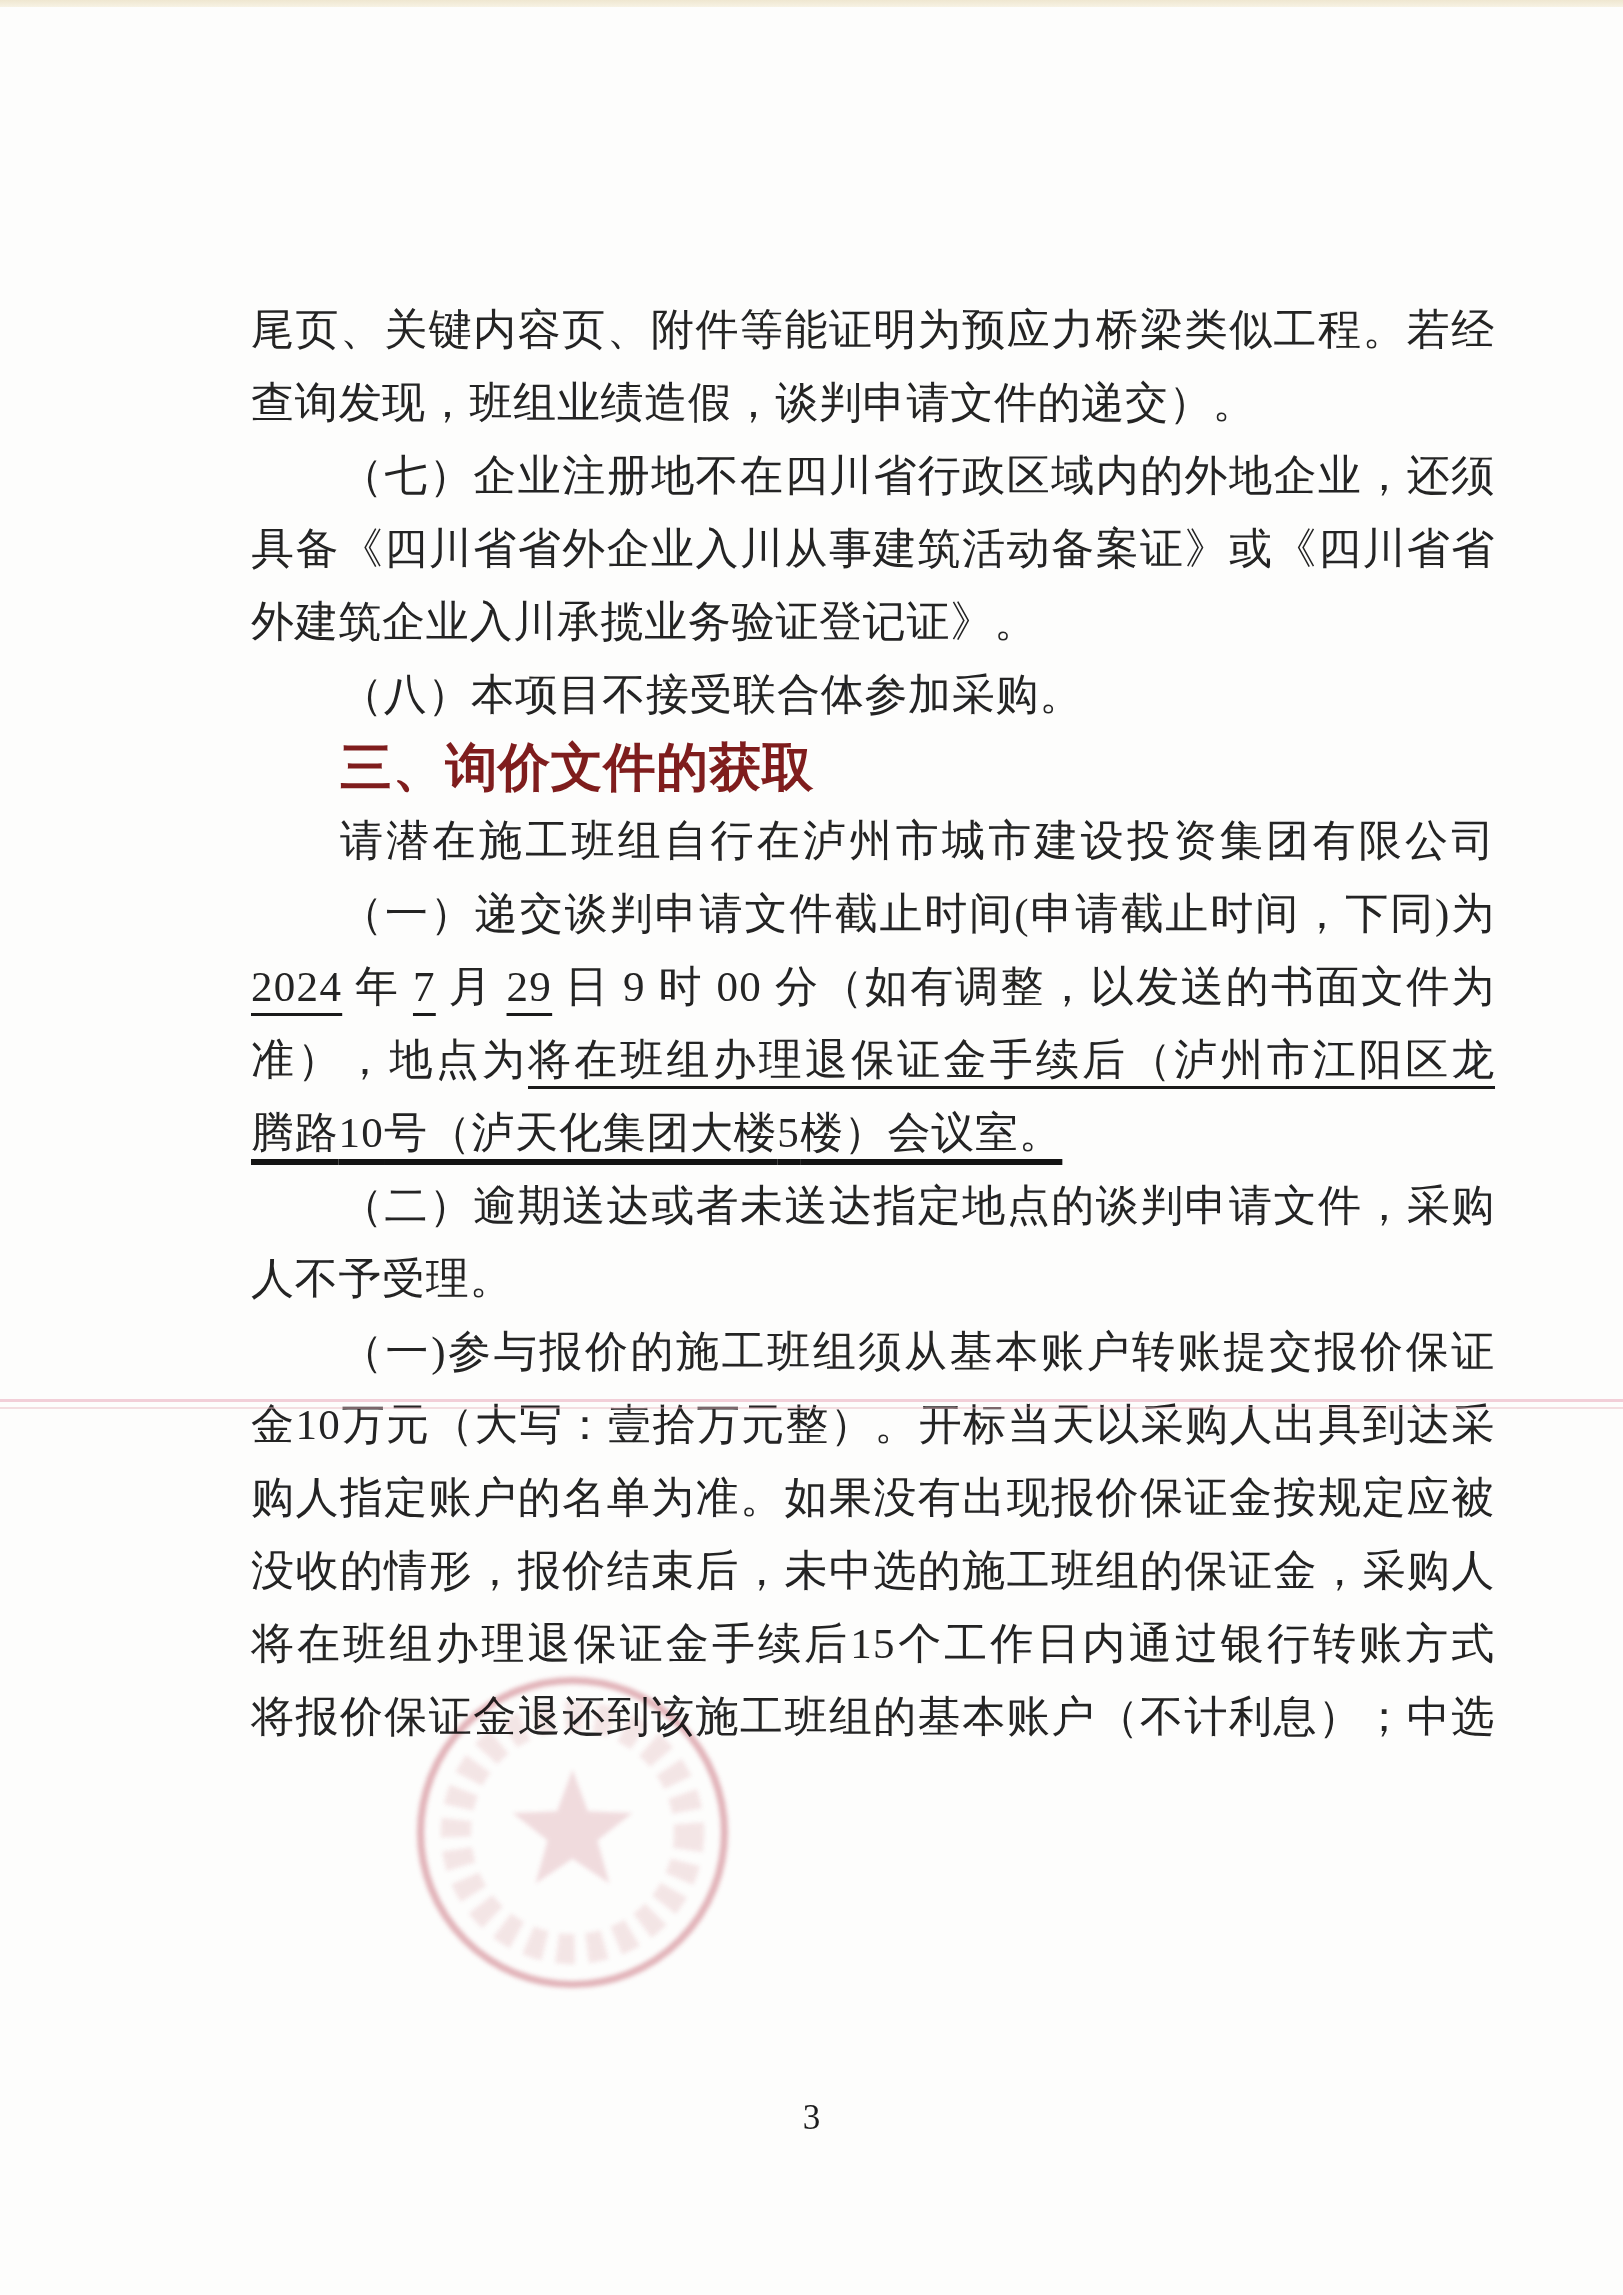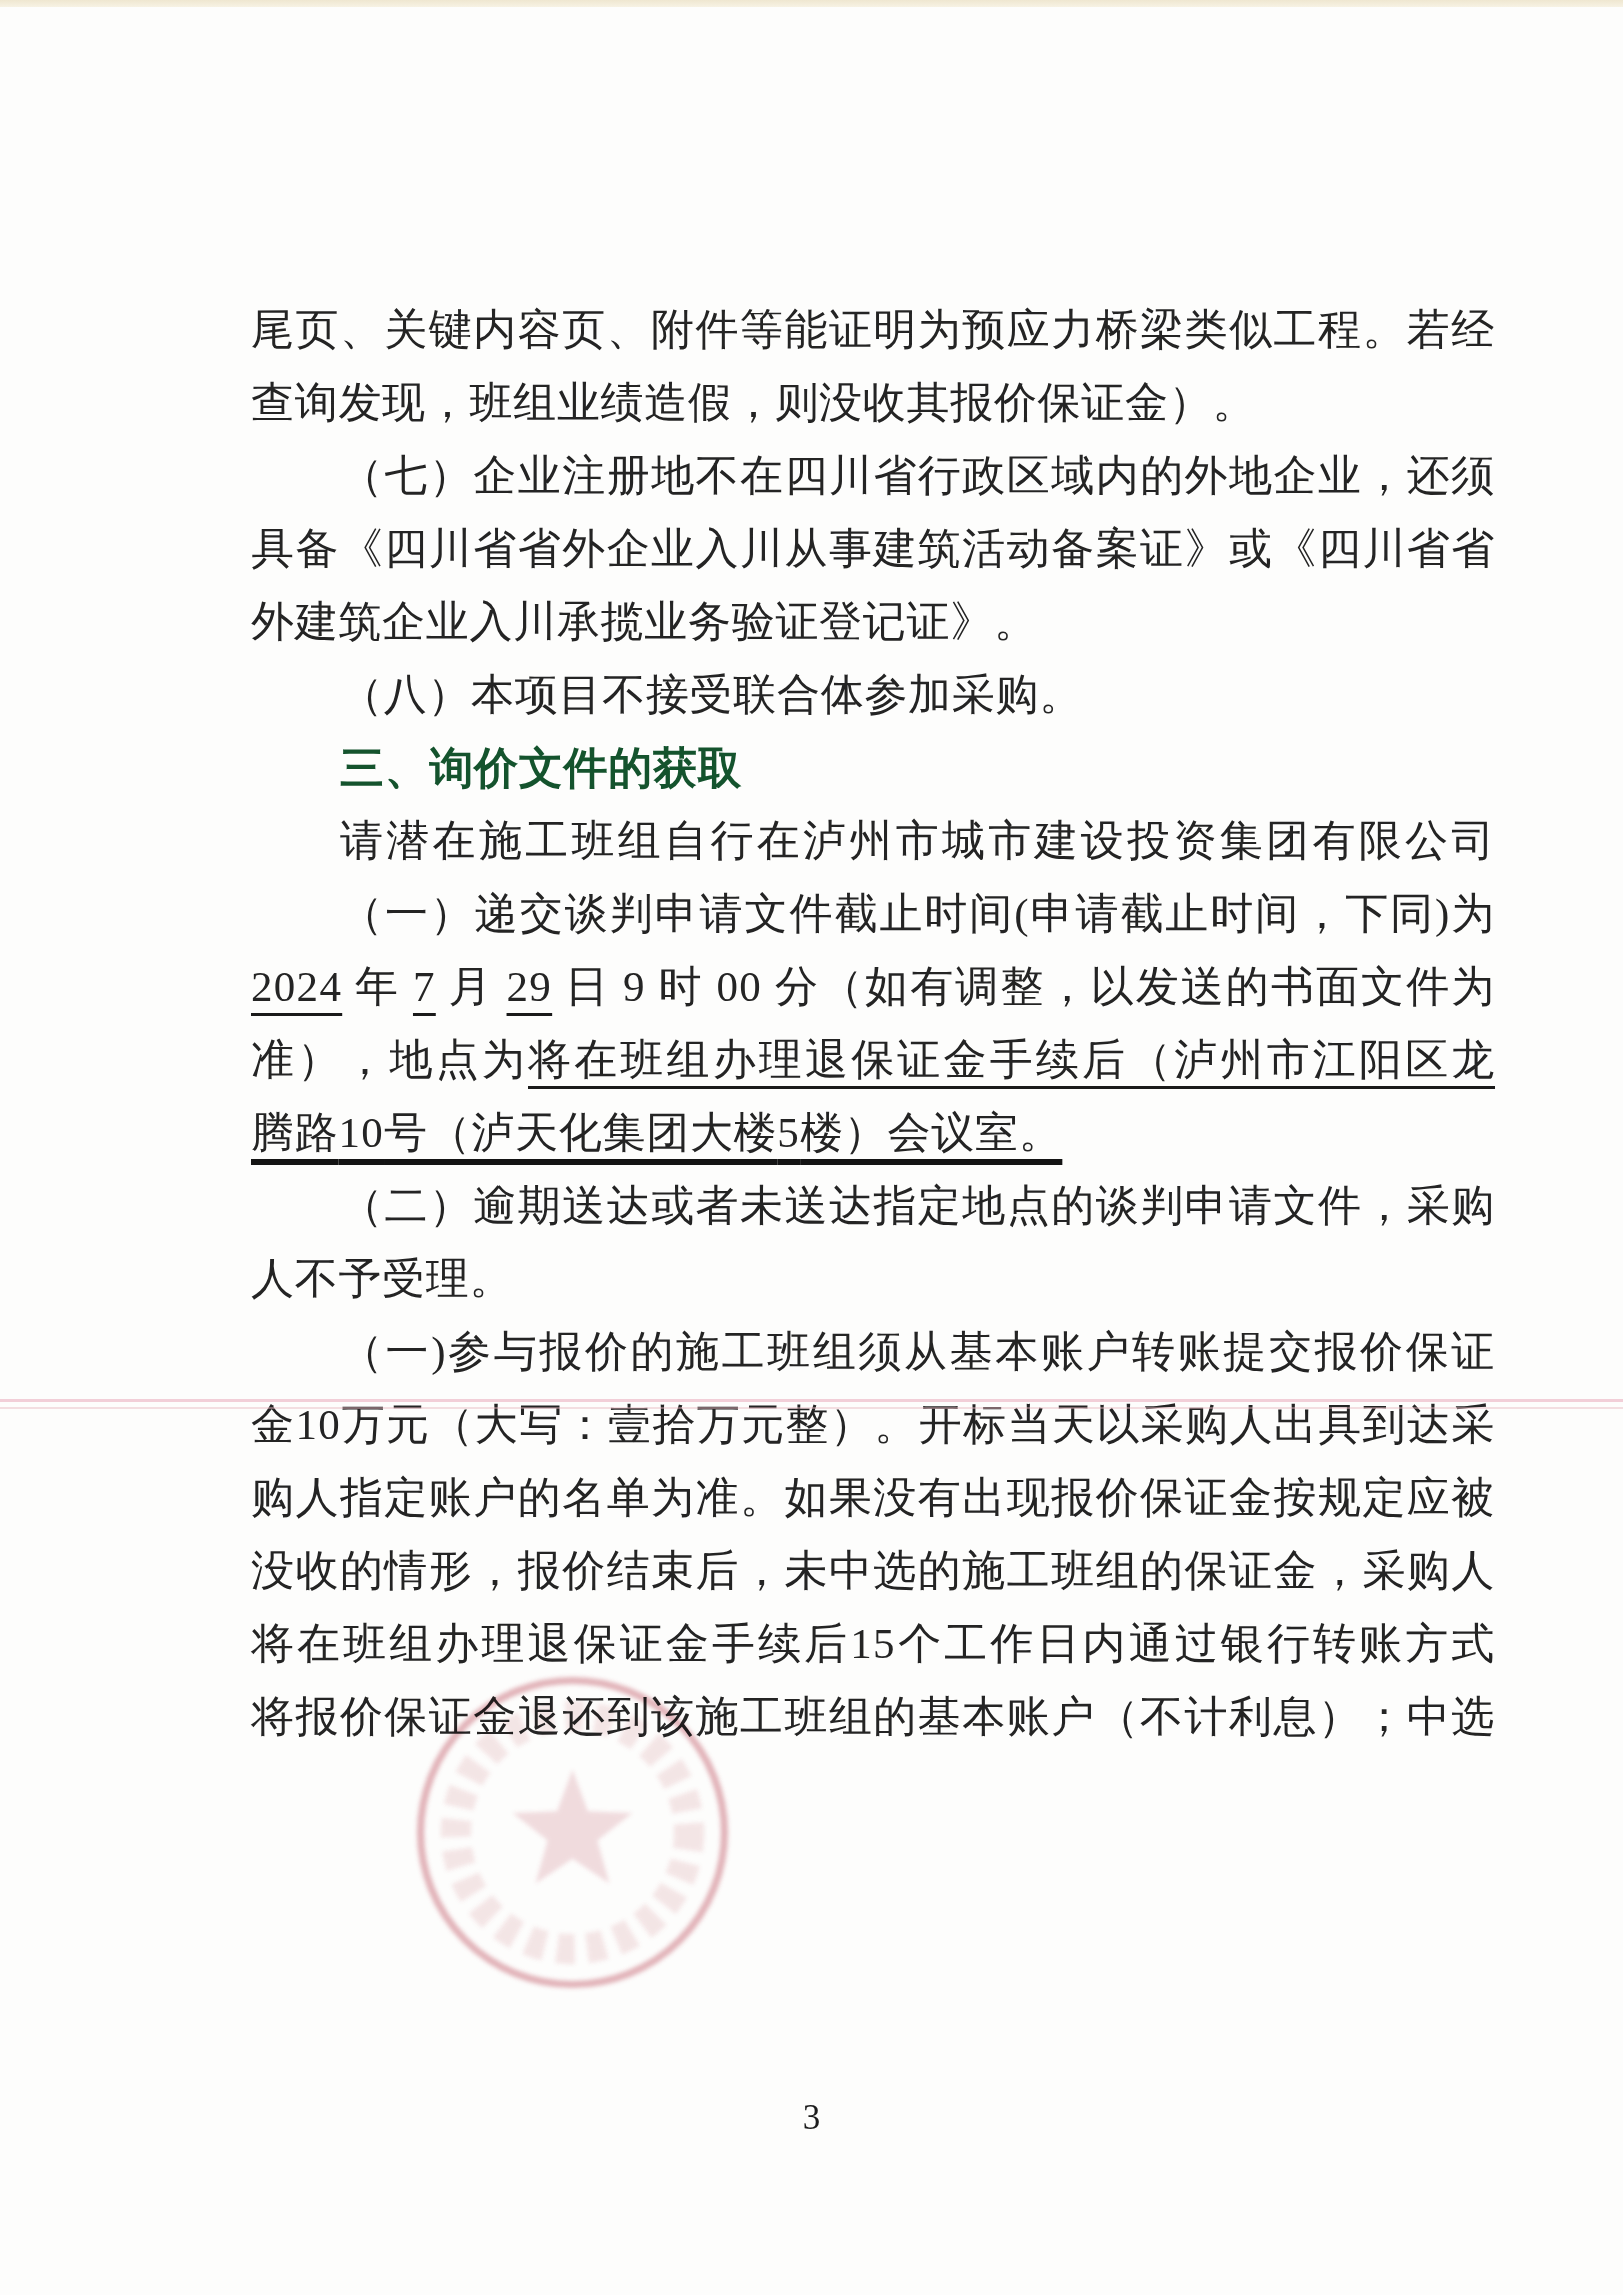--- a/index.html
+++ b/index.html
@@ -28,22 +28,22 @@
   }
   .line.justify {
     white-space:normal;
     text-align:justify;
     text-align-last:justify;
   }
   .line.indent { padding-left:89px; }
   .line.heading {
     font-family:"Liberation Sans","DejaVu Sans",sans-serif;
     font-weight:bold;
-    font-size:44px;
-    color:#14532d;
+    font-size:52px;
+    color:#7f1d1d;
   }
   .u {
     text-decoration-line:underline;
     text-decoration-thickness:3.3px;
     text-underline-offset:11.8px;
     text-decoration-color:#1a1a1a;
   }
   .u2 {
     text-decoration-line:underline;
     text-decoration-thickness:5.9px;
@@ -74,21 +74,21 @@
   }
 </style>
 </head>
 <body>
 
 <div class="page">
   <div class="top-scan-band"></div>
 
   <div class="text-block" id="text-block">
       <div class="line justify"><span>尾页、关键内容页、附件等能证明为预应力桥梁类似工程。若经</span></div>
-      <div class="line"><span>查询发现，班组业绩造假，则没收其报价保证金）。</span></div>
+      <div class="line"><span>查询发现，班组业绩造假，谈判申请文件的递交）。</span></div>
       <div class="line justify indent"><span>（七）企业注册地不在四川省行政区域内的外地企业，还须</span></div>
       <div class="line justify"><span>具备《四川省省外企业入川从事建筑活动备案证》或《四川省省</span></div>
       <div class="line"><span>外建筑企业入川承揽业务验证登记证》。</span></div>
       <div class="line indent"><span>（八）本项目不接受联合体参加采购。</span></div>
       <div class="line indent heading"><span>三、询价文件的获取</span></div>
       <div class="line justify indent"><span>请潜在施工班组自行在泸州市城市建设投资集团有限公司</span></div>
       <div class="line justify indent"><span>（一）递交谈判申请文件截止时间(申请截止时间，下同)为</span></div>
       <div class="line justify"><span class="u num">2024</span><span> 年 </span><span class="u num">7</span><span> 月 </span><span class="u num">29</span><span> 日 </span><span class="num">9</span><span> 时 </span><span class="num">00</span><span> 分（如有调整，以发送的书面文件为</span></div>
       <div class="line justify"><span>准），地点为</span><span class="u">将在班组办理退保证金手续后（泸州市江阳区龙</span></div>
       <div class="line"><span class="u2">腾路</span><span class="u2 num">10</span><span class="u2">号（泸天化集团大楼</span><span class="u2 num">5</span><span class="u2">楼）会议室。</span></div>

